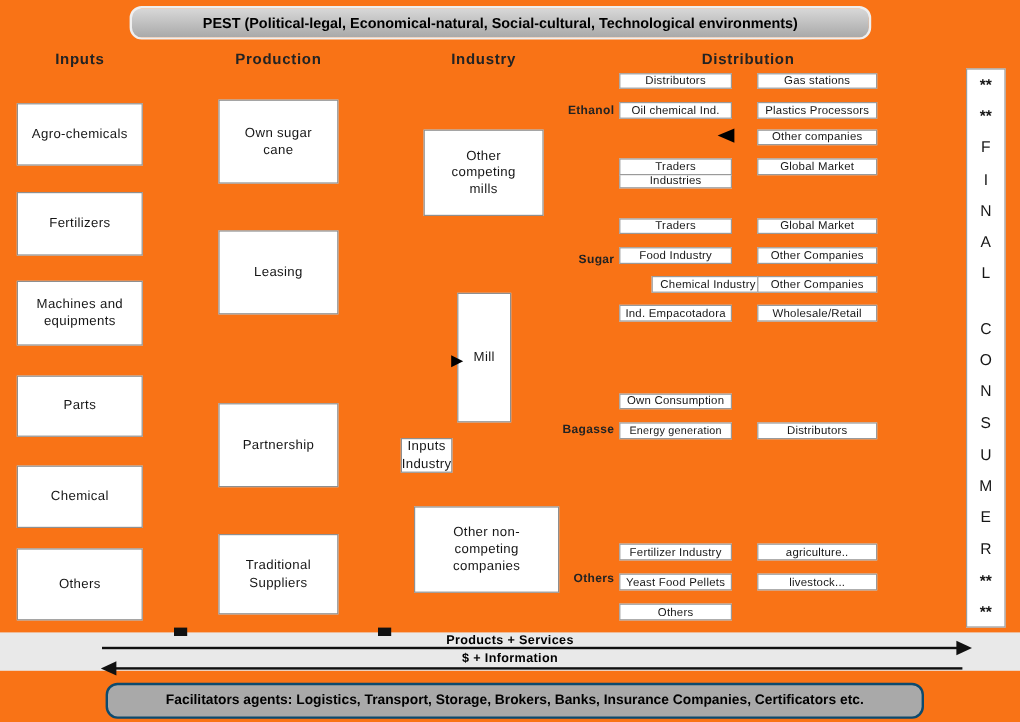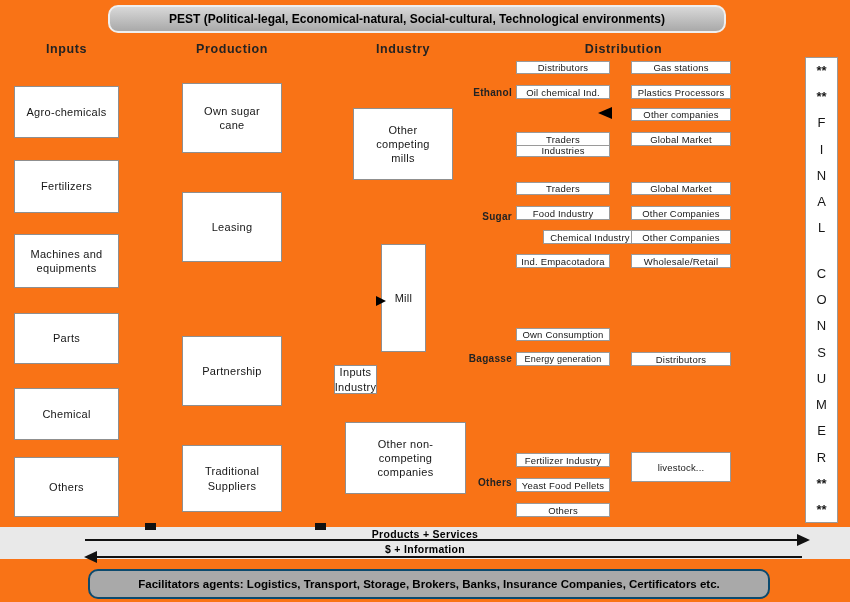--- a/index.html
+++ b/index.html
@@ -97,21 +97,21 @@
   <div class="plabel" style="top:353px;">Bagasse</div>
   <div class="dbox" style="left:516px;top:328px;width:94px;height:13px;">Own Consumption</div>
   <div class="dbox" style="left:516px;top:352px;width:94px;height:14px;font-size:9px;">Energy generation</div>
   <div class="dbox" style="left:631px;top:352px;width:100px;height:14px;">Distributors</div>
 
   <div class="plabel" style="top:477px;">Others</div>
   <div class="dbox" style="left:516px;top:453px;width:94px;height:14px;">Fertilizer Industry</div>
   <div class="dbox" style="left:516px;top:478px;width:94px;height:14px;">Yeast Food Pellets</div>
   <div class="dbox" style="left:516px;top:503px;width:94px;height:14px;">Others</div>
   <div class="dbox" style="left:631px;top:453px;width:100px;height:14px;">agriculture..</div>
-  <div class="dbox" style="left:631px;top:452px;width:100px;height:30px;">livestock...</div>
+  <div class="dbox" style="left:631px;top:478px;width:100px;height:14px;">livestock...</div>
 
   <div class="tri" style="left:376px;top:296px;border-top:5px solid transparent;border-bottom:5px solid transparent;border-left:10px solid #000;"></div>
 
   <div class="consumer">
     <span style="font-weight:bold;">**</span>
     <span style="font-weight:bold;">**</span>
     <span>F</span>
     <span>I</span>
     <span>N</span>
     <span>A</span>

